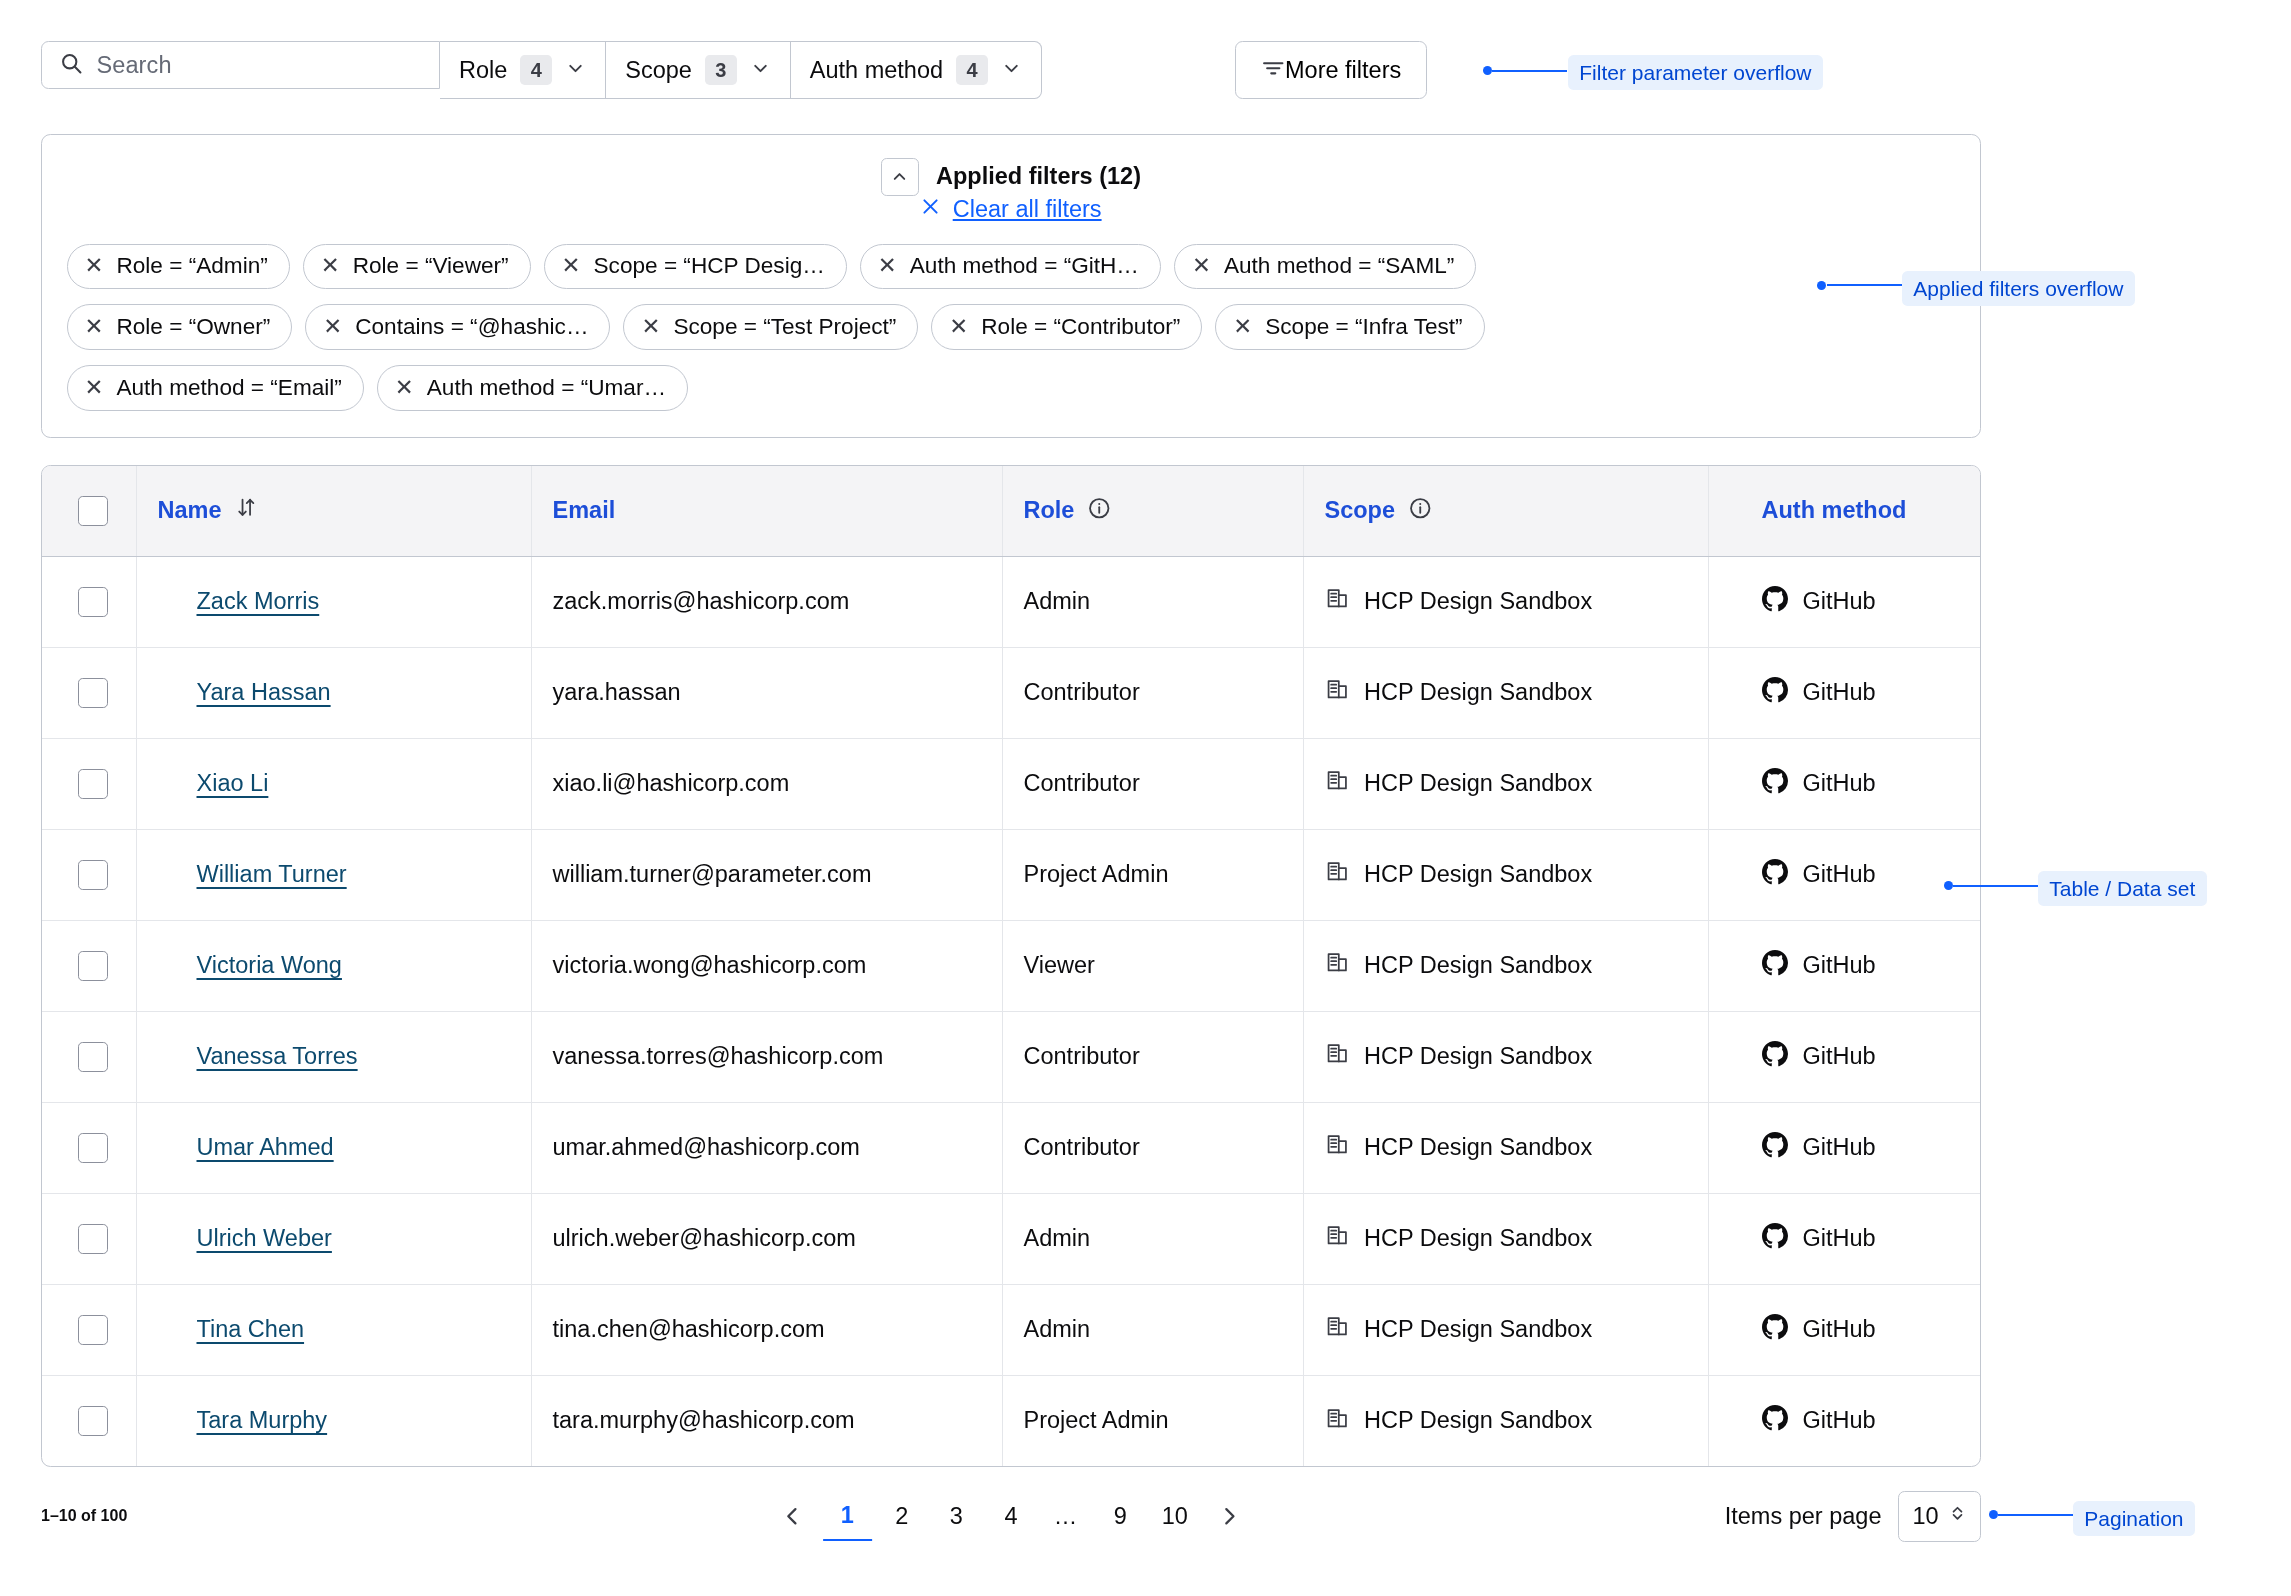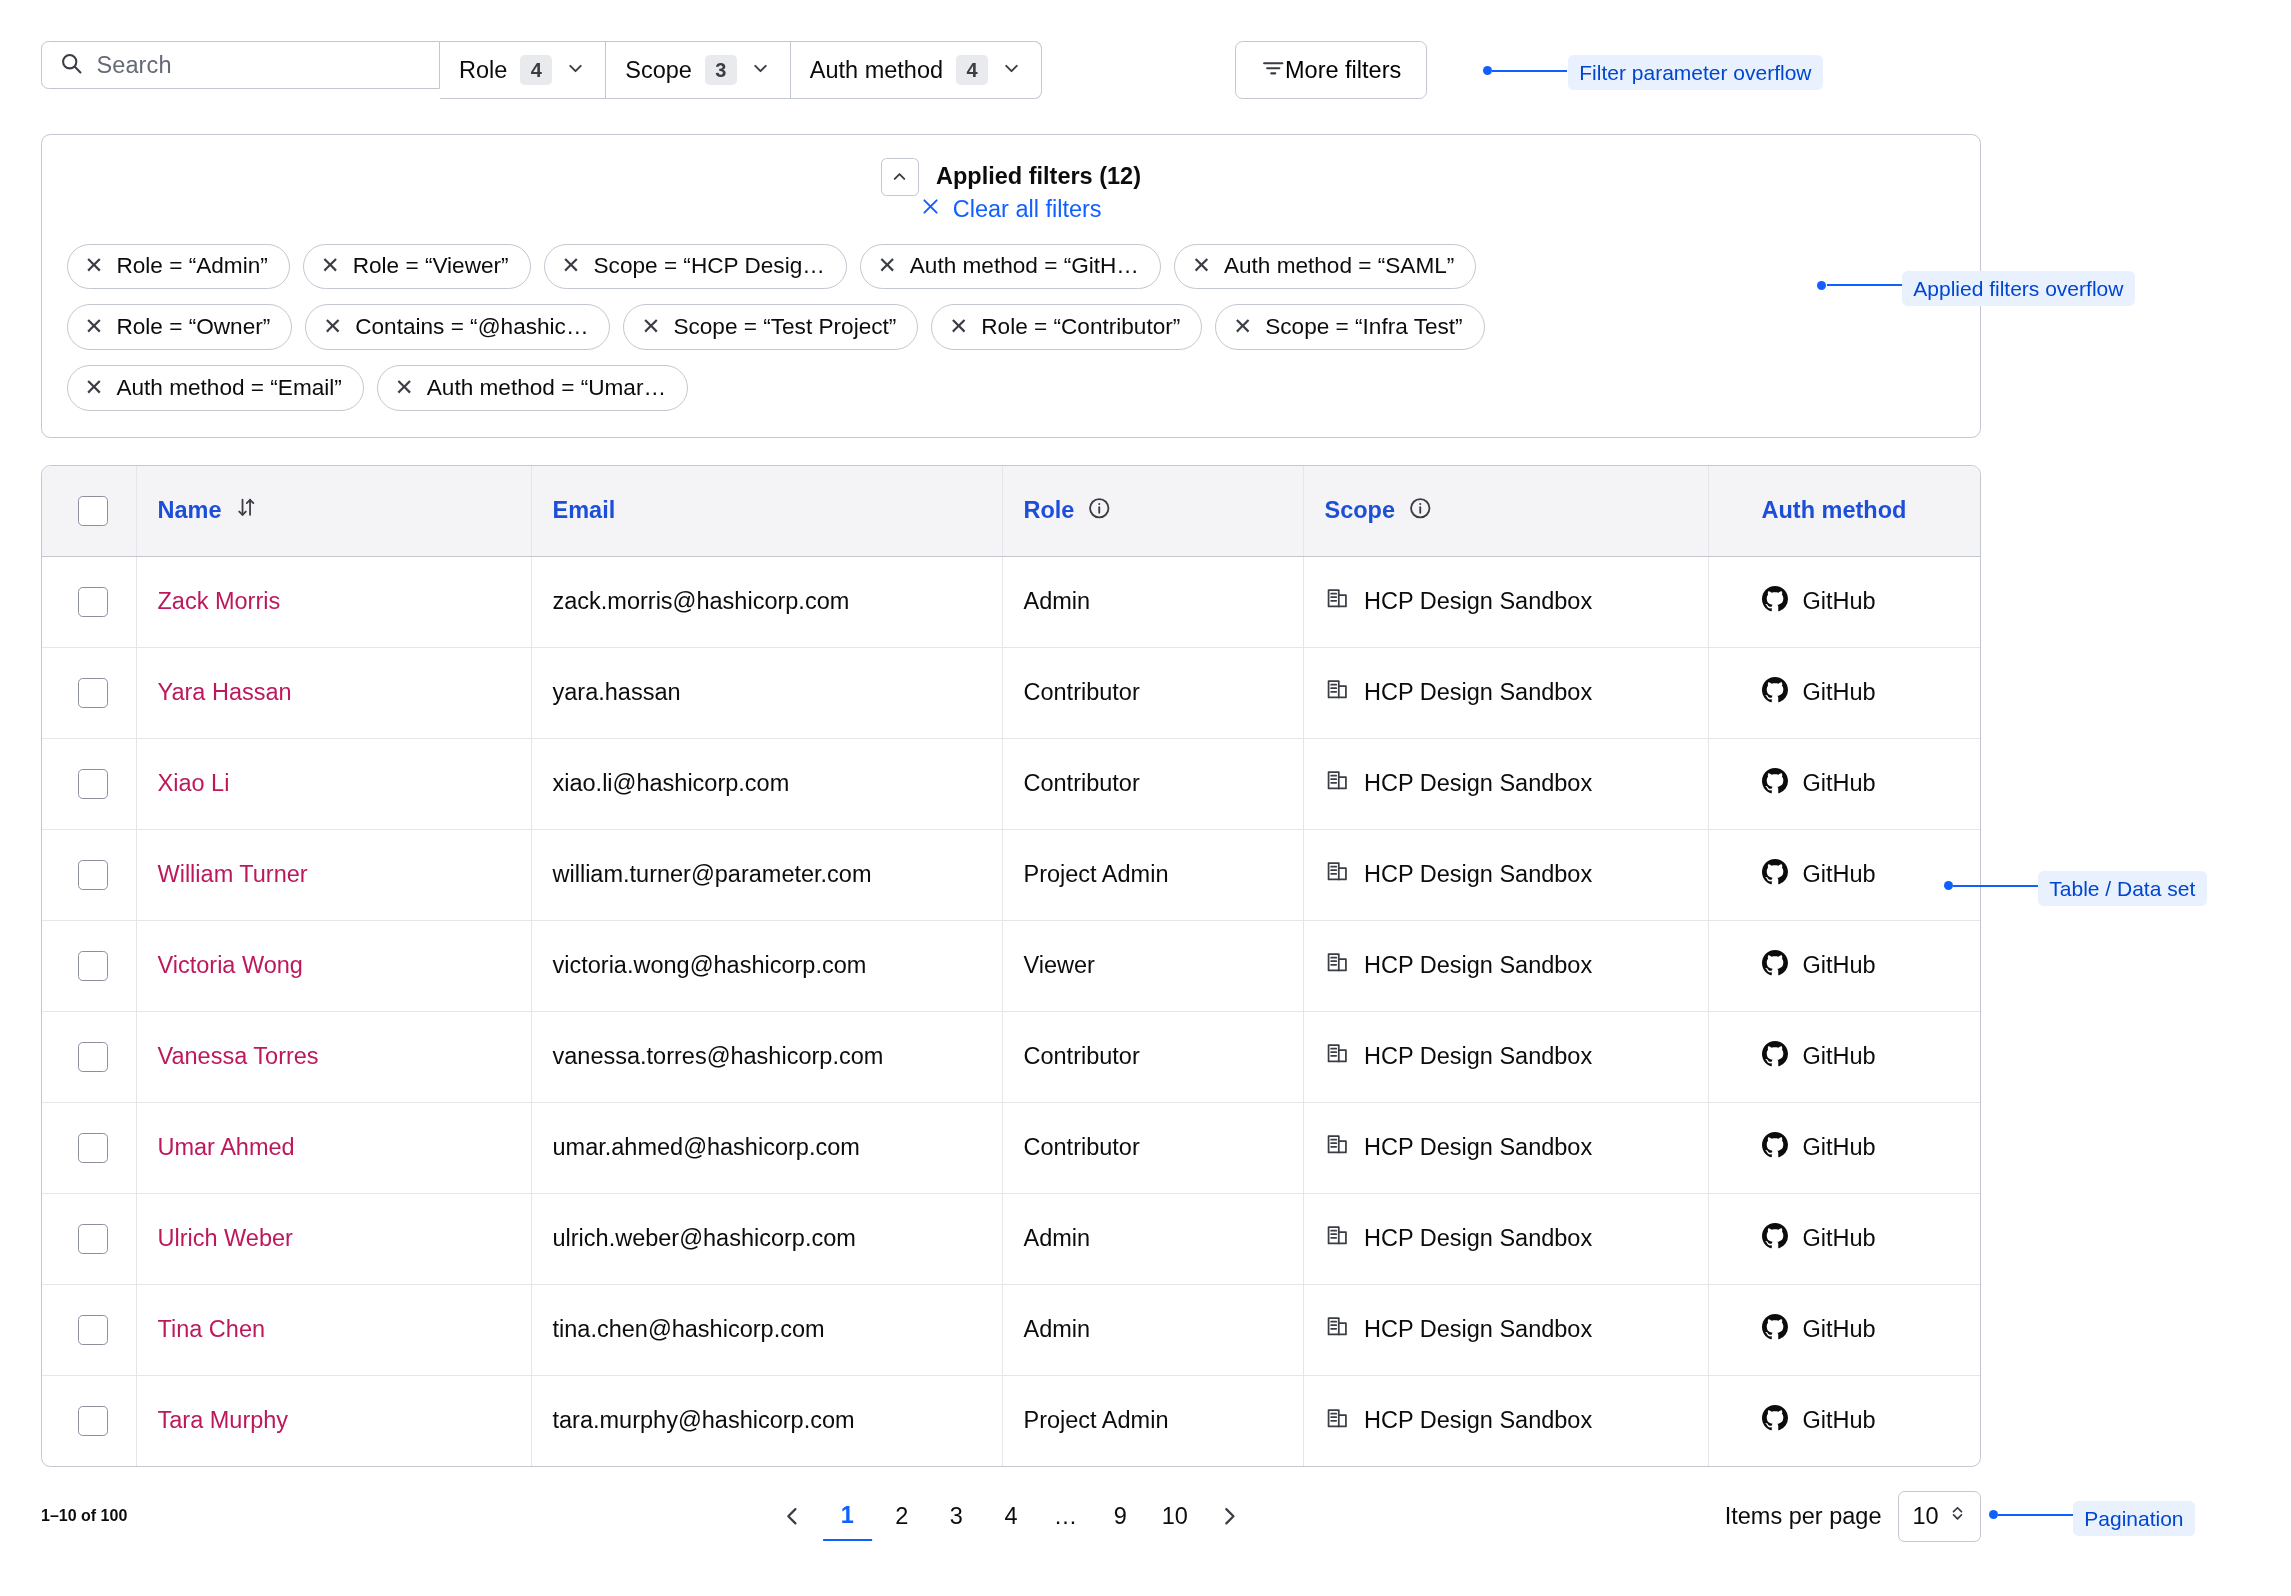--- a/index.html
+++ b/index.html
@@ -154,20 +154,21 @@
     font-weight: 700;
     color: #0c0c0e;
   }
   .clear-all {
     display: flex;
     align-items: center;
     gap: 11.3px;
     color: #1060ff;
     font-size: 23.5px;
     cursor: pointer;
+    text-decoration: underline;
   }
   .chips {
     display: flex;
     flex-wrap: wrap;
     gap: 15px 13px;
     max-width: 1629px;
   }
   .chip {
     display: flex;
     align-items: center;
@@ -236,23 +237,25 @@
   .checkbox {
     width: 30px;
     height: 30px;
     border: 1.4px solid #8c909c;
     border-radius: 4.7px;
     background: #fff;
     display: block;
     cursor: pointer;
   }
   .name-link {
-    color: #be185d;
+    color: #0c4a6e;
+    text-decoration: underline;
     text-underline-offset: 4.7px;
     cursor: pointer;
+    margin-left: 39px;
   }
   .cell-flex { display: flex; align-items: center; gap: 15px; }
 
   
   .footer {
     position: absolute;
     left: 41px;
     top: 1488px;
     width: 1940px;
     height: 56px;

